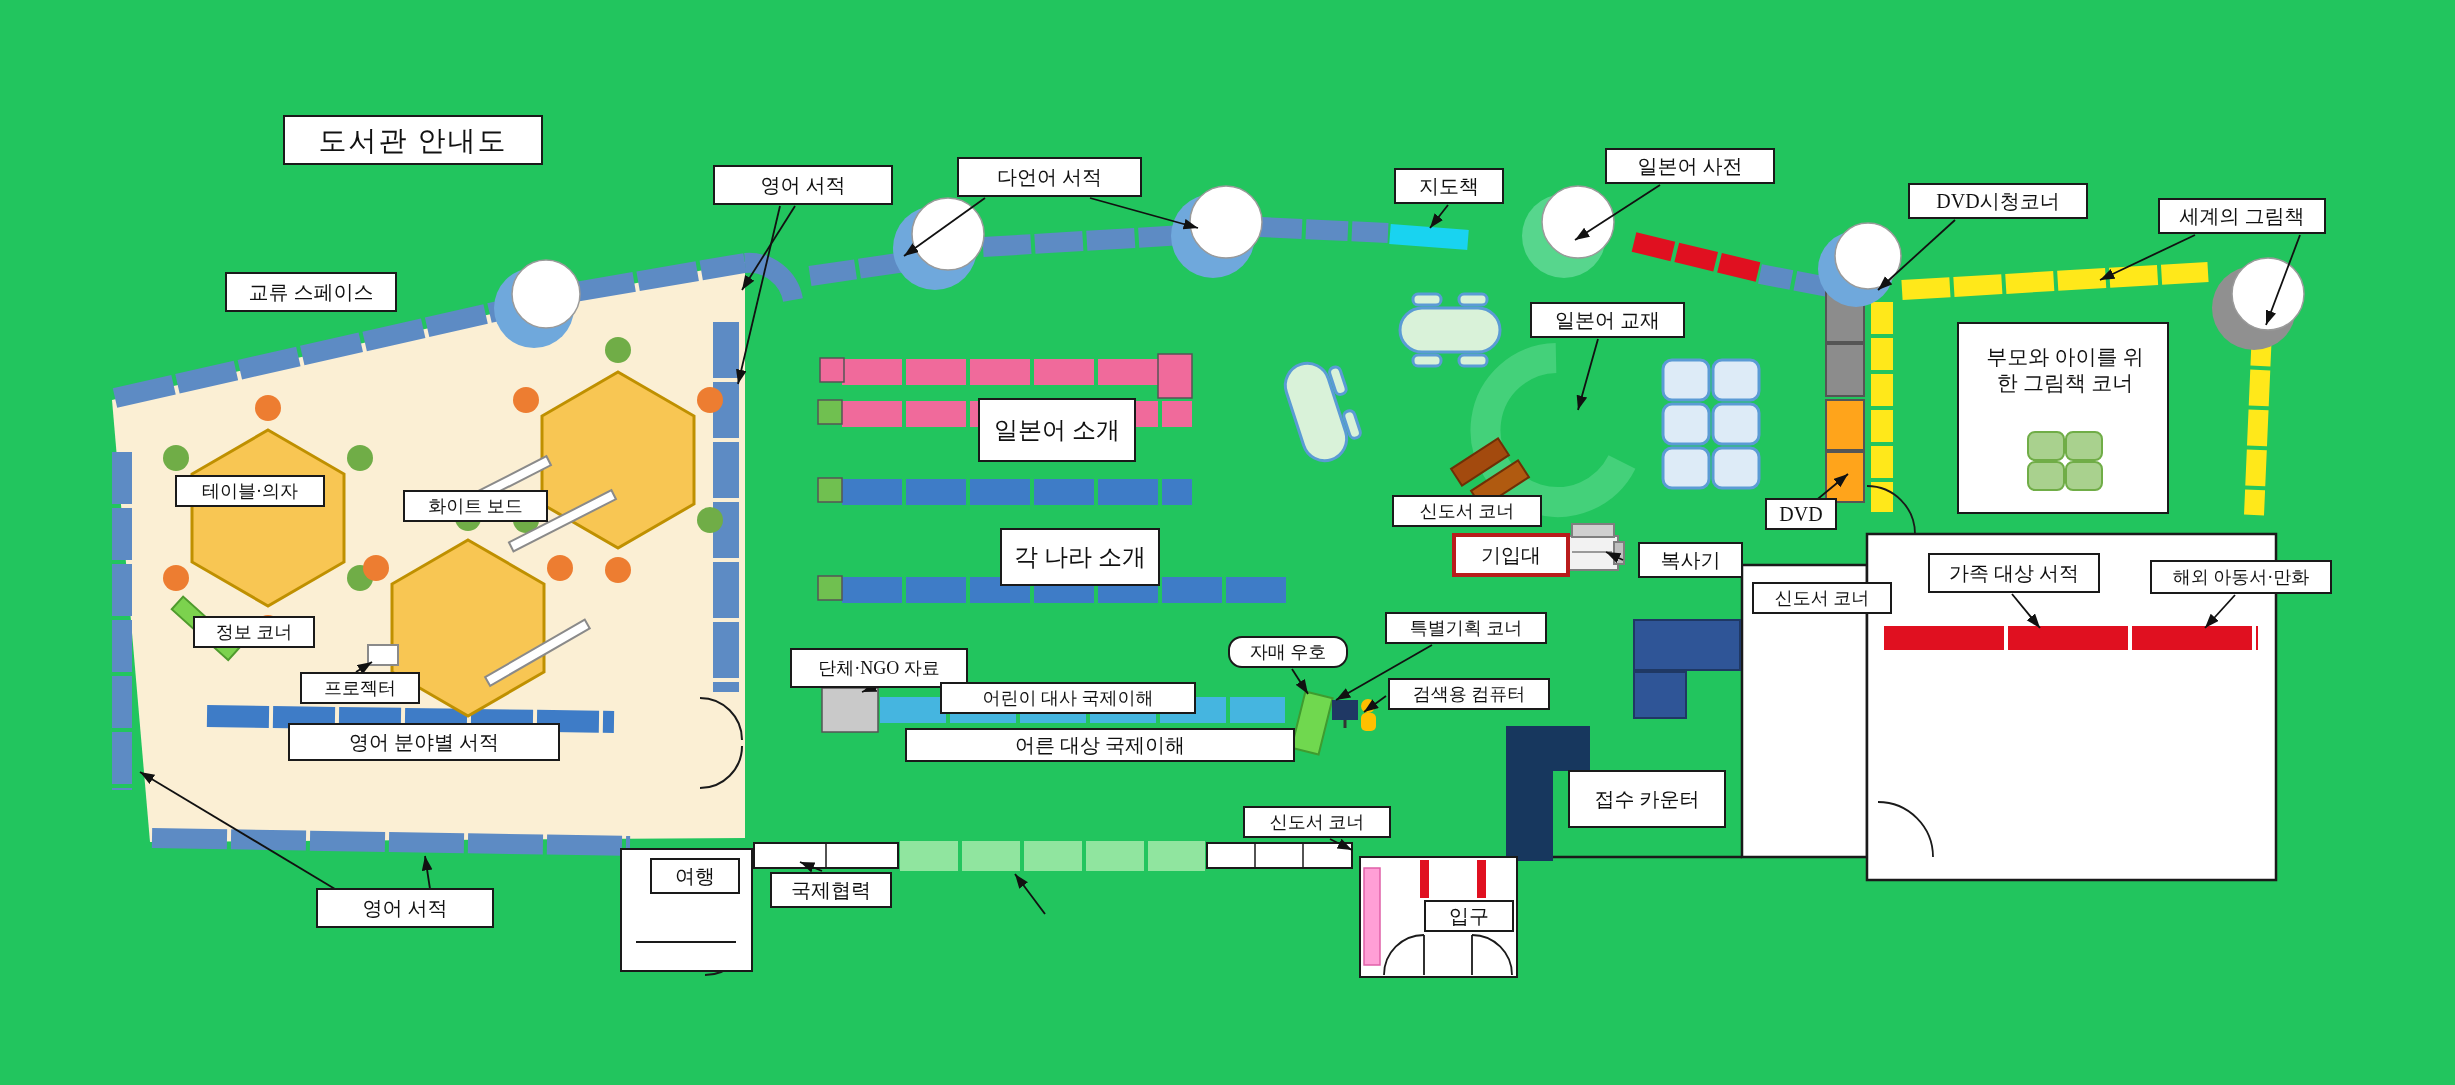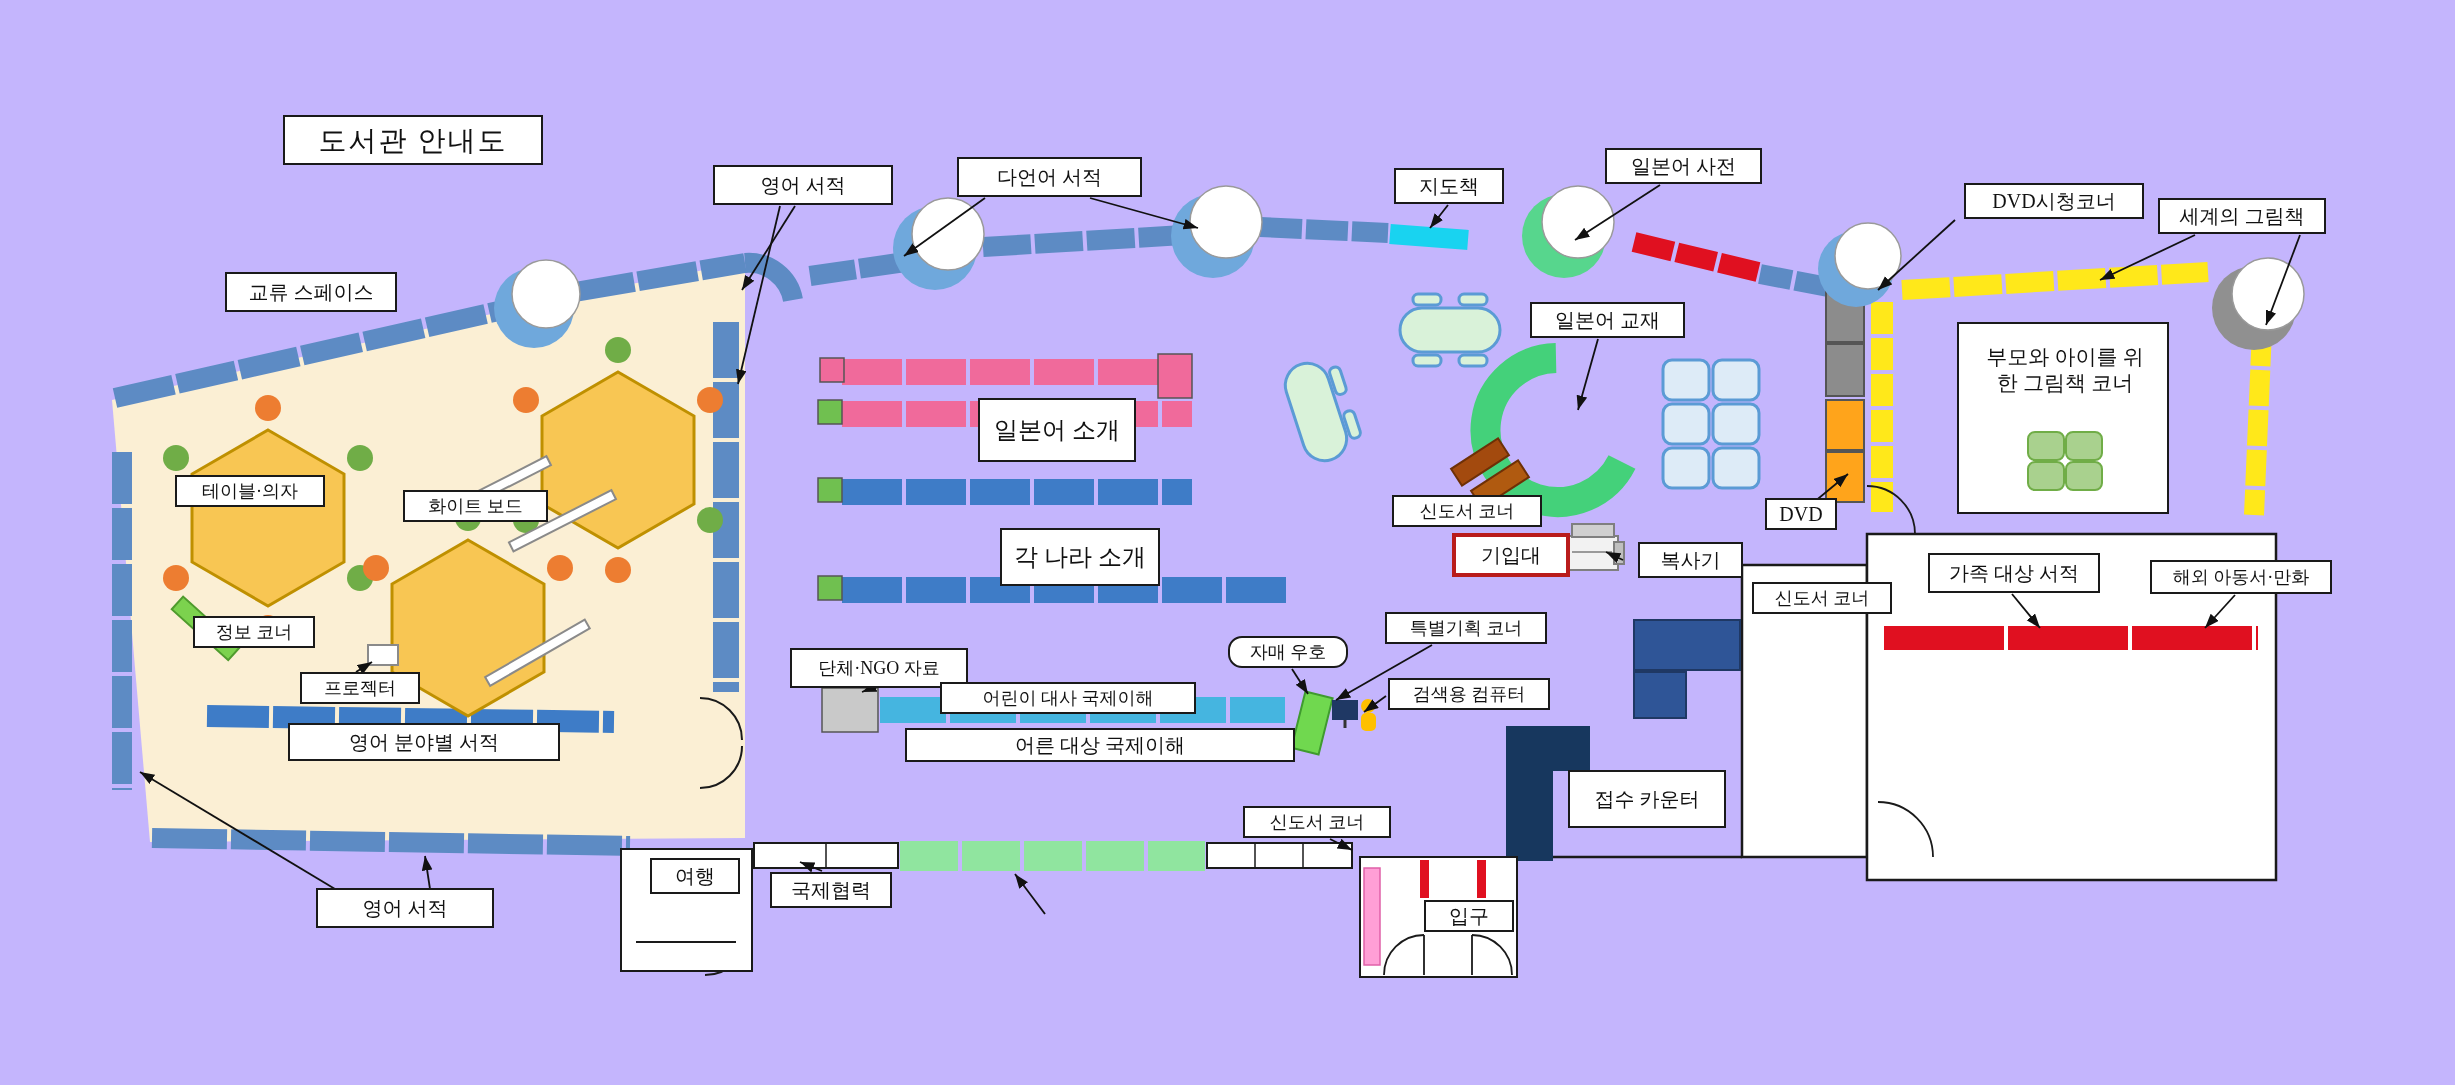--- a/index.html
+++ b/index.html
@@ -1,16 +1,16 @@
 <!DOCTYPE html>
 <html><head>
 <meta charset="utf-8">
 <style>
   html,body{margin:0;padding:0;background:#fff;}
-  #stage{position:relative;width:2455px;height:1085px;background:#c4b5fd;overflow:hidden;
+  #stage{position:relative;width:2455px;height:1085px;background:#22c55e;overflow:hidden;
          font-family:"Liberation Serif","DejaVu Serif",serif;}
   #plan{position:absolute;left:0;top:0;z-index:0;}
   .lbl{position:absolute;z-index:2;background:#fff;border:2px solid #1a1a1a;
        display:flex;align-items:center;justify-content:center;text-align:center;
        font-size:20px;color:#111;box-sizing:border-box;padding:2px 6px;line-height:1.25;}
   .lbl.noborder{border:none;background:transparent;}
   .lbl.big{font-size:24px;}
   .lbl.title{font-size:28px;letter-spacing:2px;}
   .lbl.green-border{border:4px solid #b91c1c;}
 </style>
@@ -254,22 +254,22 @@
     <line x1="356" y1="672" x2="372" y2="662"></line>
   </g>
 </svg>
 
 <div class="lbl title" style="left:283px;top:115px;width:260px;height:50px;">도서관 안내도</div>
 
 <div class="lbl" style="left:225px;top:272px;width:172px;height:40px;">교류 스페이스</div>
 <div class="lbl" style="left:713px;top:165px;width:180px;height:40px;">영어 서적</div>
 <div class="lbl" style="left:957px;top:157px;width:185px;height:40px;">다언어 서적</div>
 <div class="lbl" style="left:1394px;top:168px;width:110px;height:36px;">지도책</div>
-<div class="lbl" style="left:1605px;top:148px;width:157px;height:36px;">일본어 사전</div>
-<div class="lbl" style="left:1964px;top:183px;width:180px;height:36px;">DVD시청코너</div>
+<div class="lbl" style="left:1605px;top:148px;width:170px;height:36px;">일본어 사전</div>
+<div class="lbl" style="left:1908px;top:183px;width:180px;height:36px;">DVD시청코너</div>
 <div class="lbl" style="left:2158px;top:198px;width:168px;height:36px;">세계의 그림책</div>
 <div class="lbl" style="left:1530px;top:302px;width:155px;height:36px;">일본어 교재</div>
 <div class="lbl noborder" style="left:1975px;top:338px;width:180px;height:64px;font-size:21px;">부모와 아이를 위한 그림책 코너</div>
 
 <div class="lbl" style="left:175px;top:475px;width:150px;height:32px;font-size:18px;">테이블·의자</div>
 <div class="lbl" style="left:403px;top:490px;width:145px;height:32px;font-size:18px;">화이트 보드</div>
 <div class="lbl big" style="left:978px;top:398px;width:158px;height:64px;">일본어 소개</div>
 <div class="lbl big" style="left:1000px;top:528px;width:160px;height:58px;">각 나라 소개</div>
 
 <div class="lbl" style="left:1392px;top:495px;width:150px;height:32px;font-size:18px;">신도서 코너</div>

